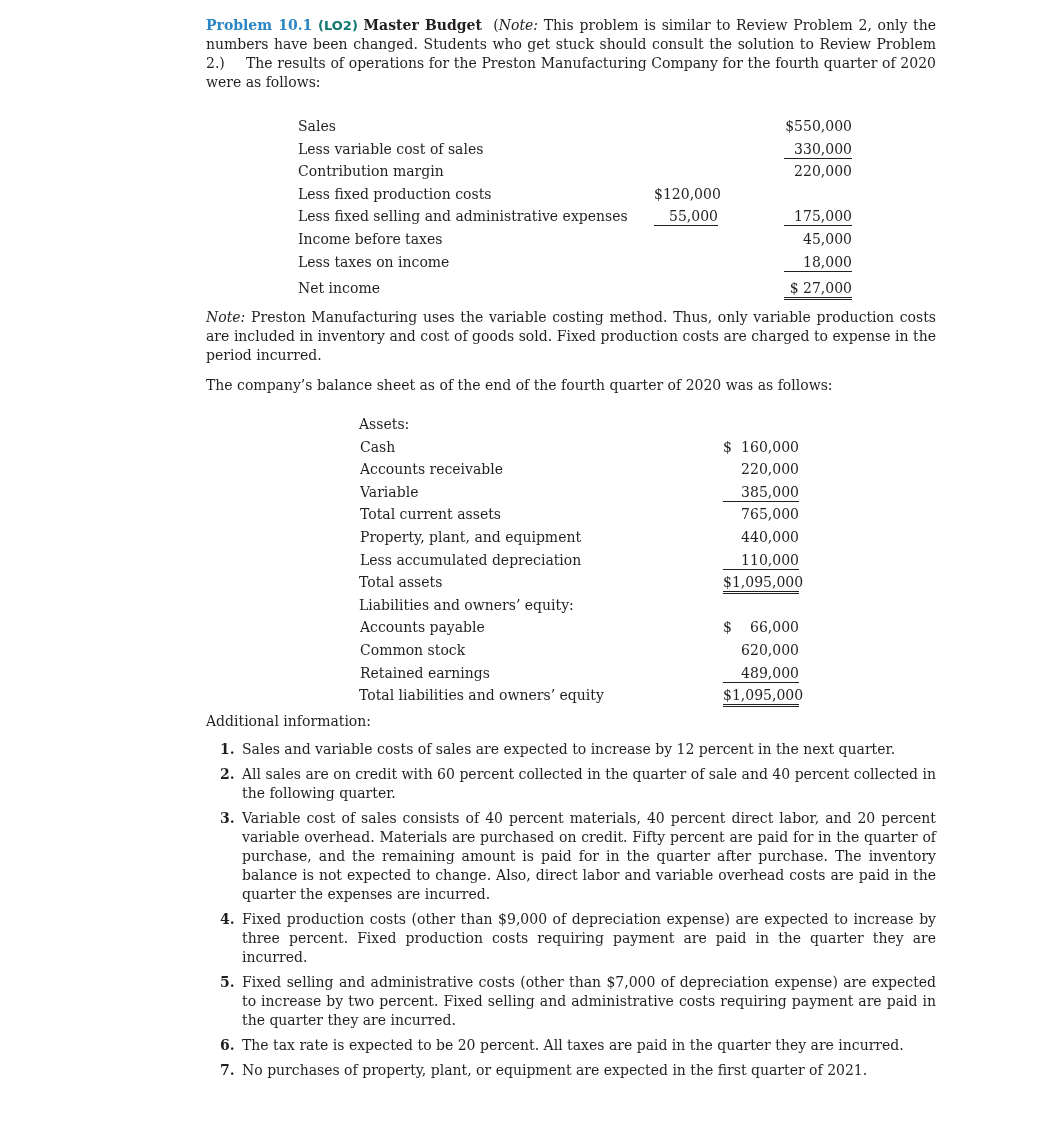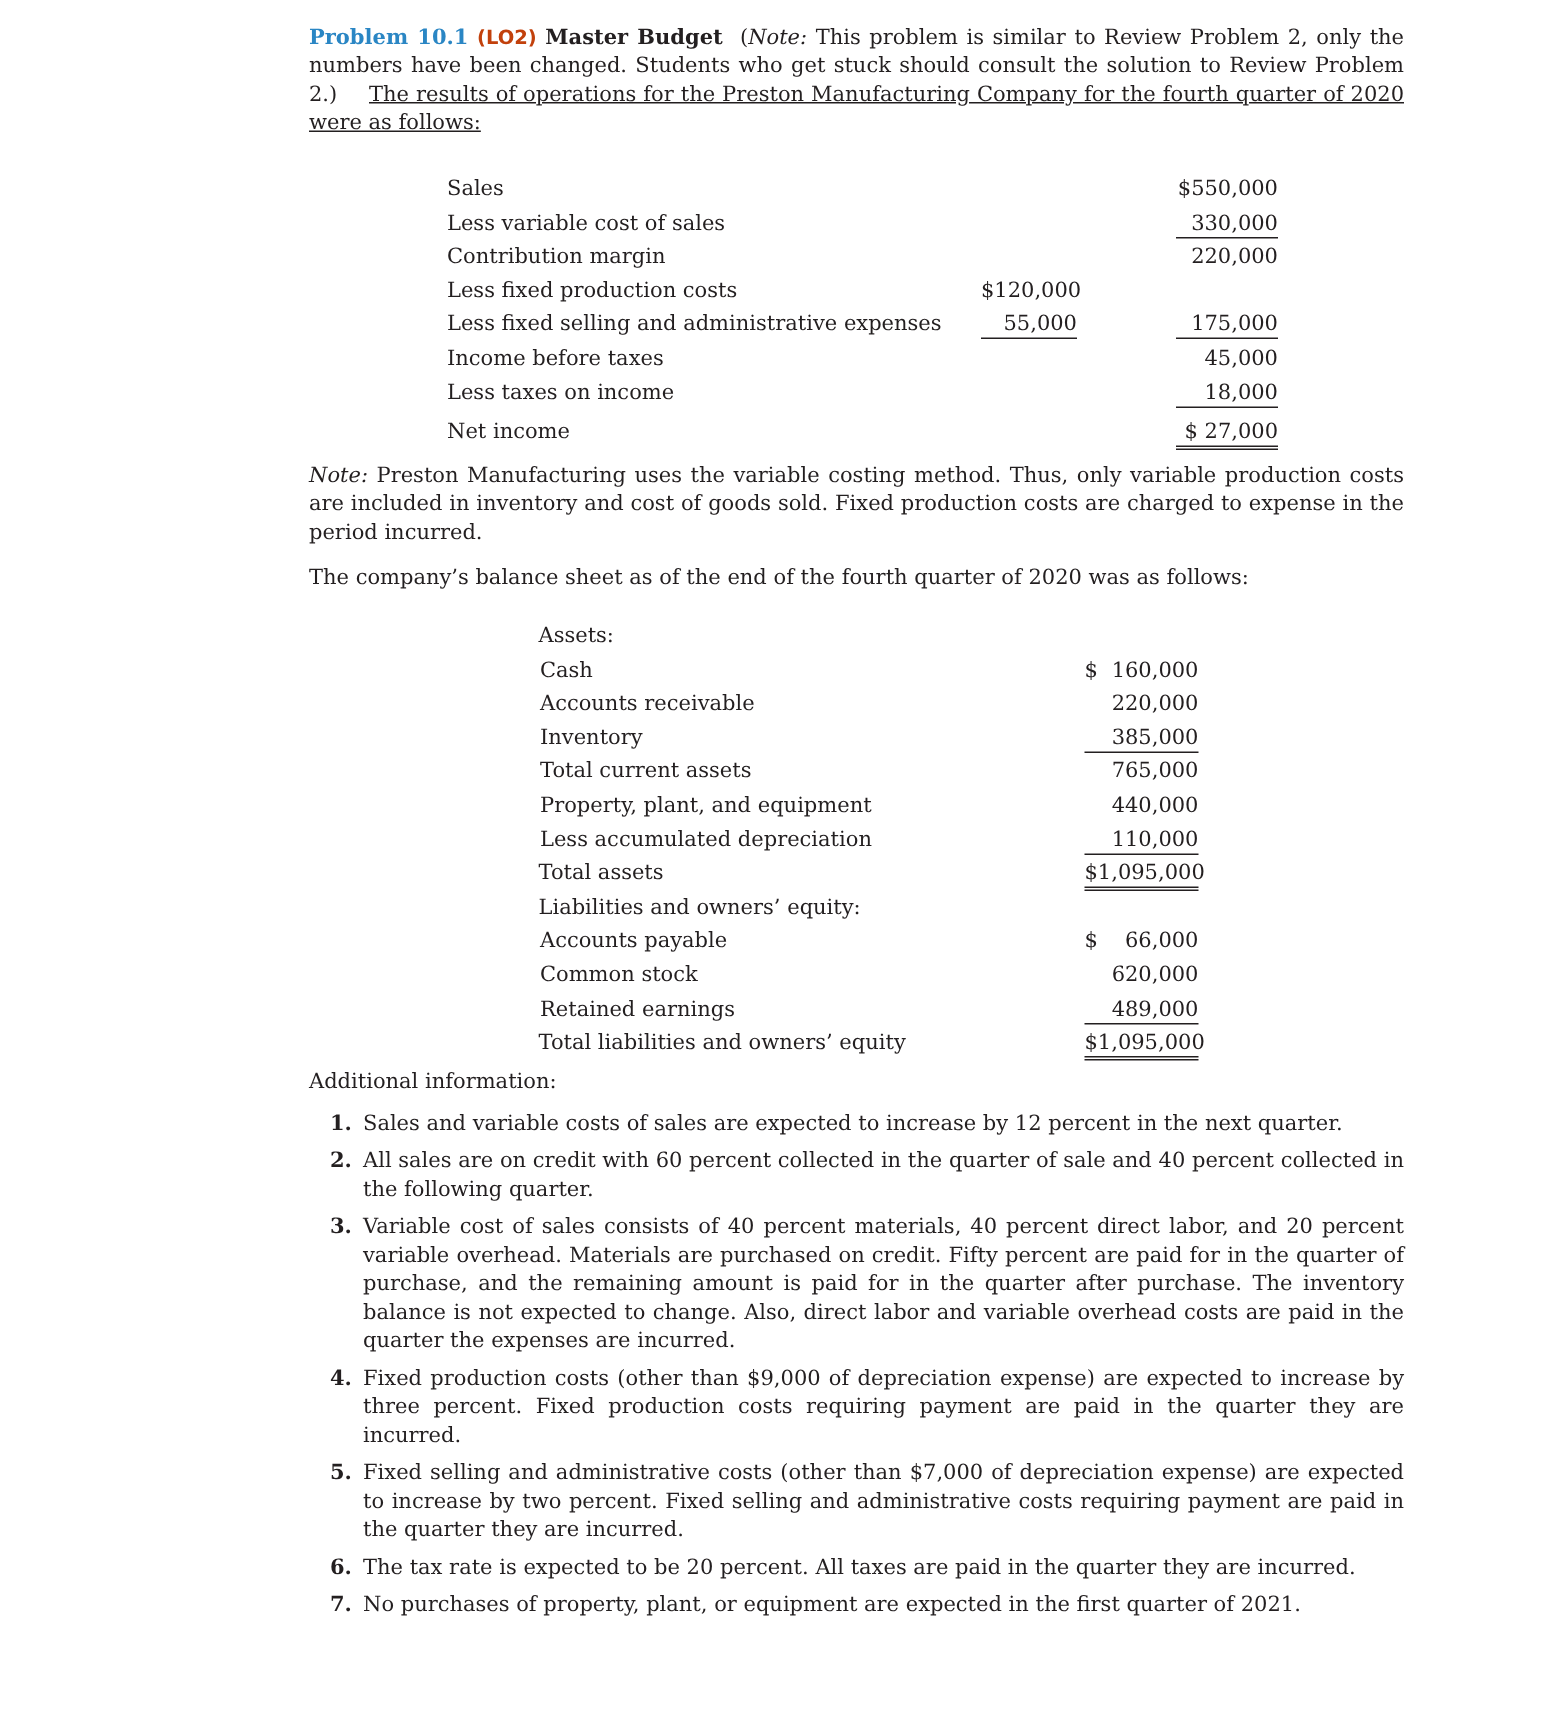--- a/index.html
+++ b/index.html
@@ -5,23 +5,23 @@
   html, body { margin: 0; padding: 0; background: #ffffff; }
   body {
     width: 1040px; height: 1142px; position: relative; overflow: hidden;
     font-family: "DejaVu Serif", "Liberation Serif", serif;
     color: #231f20;
   }
   .page { position: absolute; left: 206px; top: 0; width: 730px; }
   .para { font-size: 14px; line-height: 19px; text-align: justify; margin: 0; }
   .p1 { position: absolute; top: 16px; left: 0; width: 730px; }
   .problem-num { color: #2a86c4; font-weight: bold; }
-  .lo { color: #c2410c; font-weight: bold; font-family: "DejaVu Sans", "Liberation Sans", sans-serif; font-size: 13px; }
+  .lo { color: #0f766e; font-weight: bold; font-family: "DejaVu Sans", "Liberation Sans", sans-serif; font-size: 13px; }
   .title { font-weight: bold; }
-  .indent { text-indent: 40px; text-decoration: underline; }
+  .indent { text-indent: 40px; }
   .p2 { position: absolute; top: 54px; left: 0; width: 730px; }
 
   
   .is { position: absolute; top: 116px; left: 92px; width: 554px; font-size: 14px; }
   .is-row { position: relative; height: 22.6px; }
   .is-label { position: absolute; left: 0; top: 2px; white-space: nowrap; }
   .c1, .c2 { position: absolute; top: 2px; text-align: right; padding-bottom: 1px; }
   .c1 { left: 356px; width: 64px; }
   .c2 { left: 486px; width: 68px; }
   .ul { border-bottom: 1px solid #231f20; }
@@ -111,21 +111,21 @@
           <span class="amt">160,000</span>
         </span>
     </div>
     <div class="bs-row">
       <span class="bs-label sub">Accounts receivable</span>
       <span class="bv">
           <span class="amt">220,000</span>
         </span>
     </div>
     <div class="bs-row">
-      <span class="bs-label sub">Inventory</span>
+      <span class="bs-label sub">Variable</span>
       <span class="bv ul">
           <span class="amt">385,000</span>
         </span>
     </div>
     <div class="bs-row">
       <span class="bs-label sub">Total current assets</span>
       <span class="bv">
           <span class="amt">765,000</span>
         </span>
     </div>

